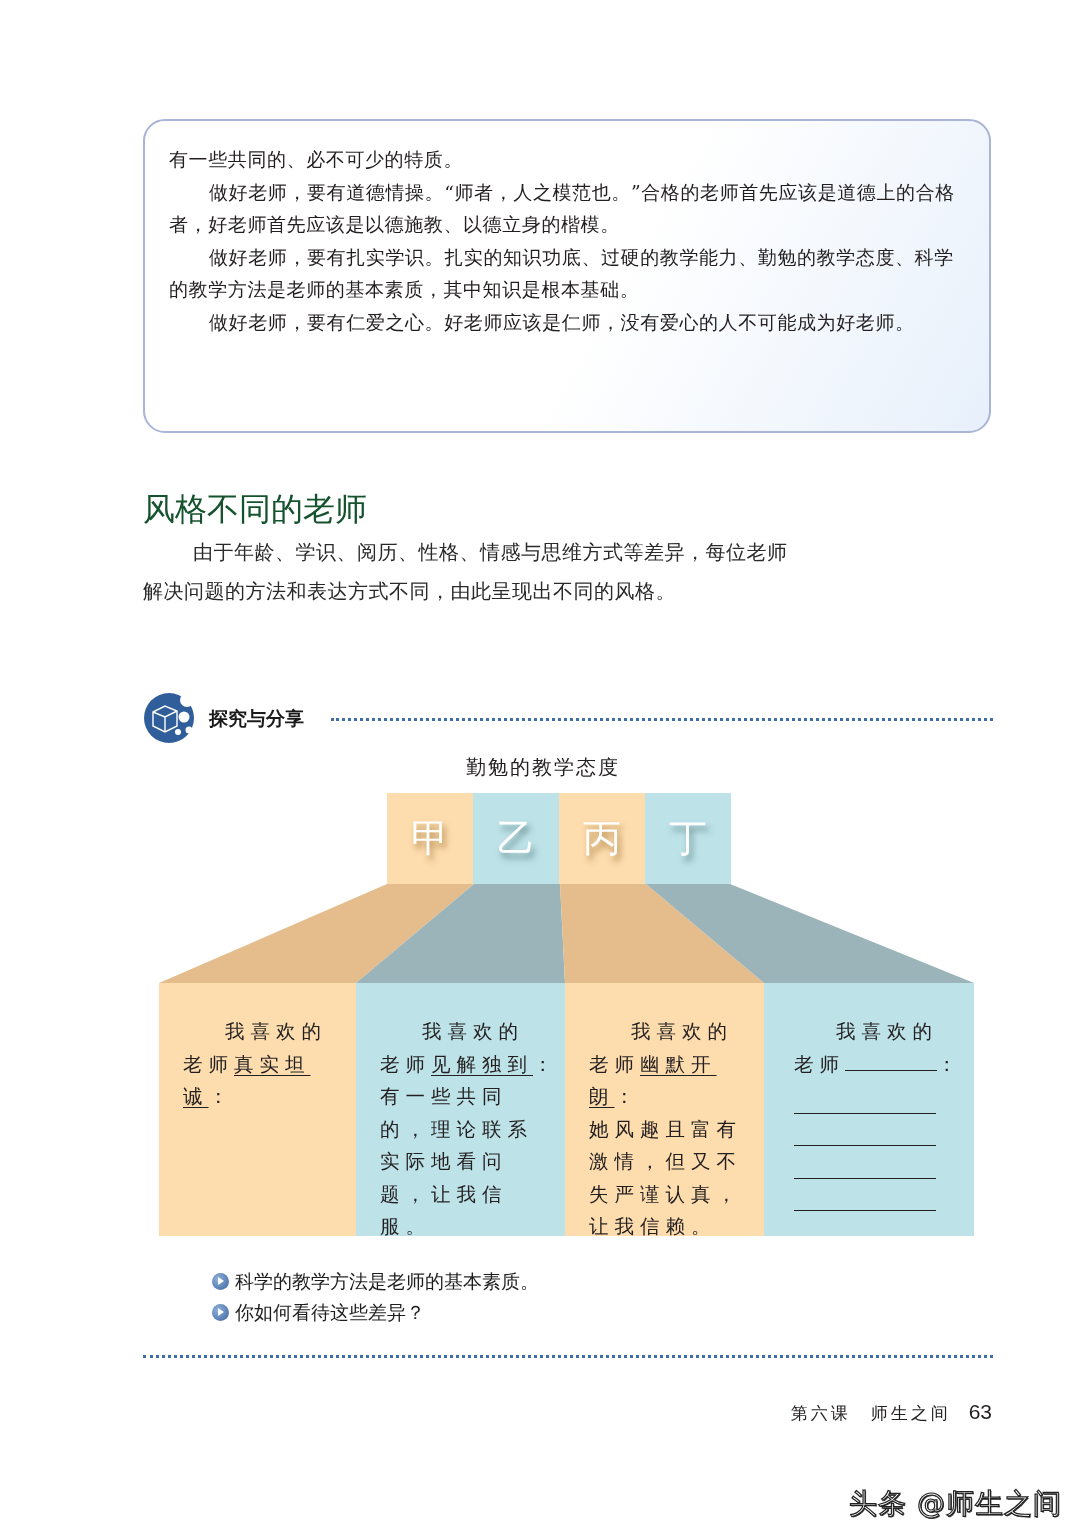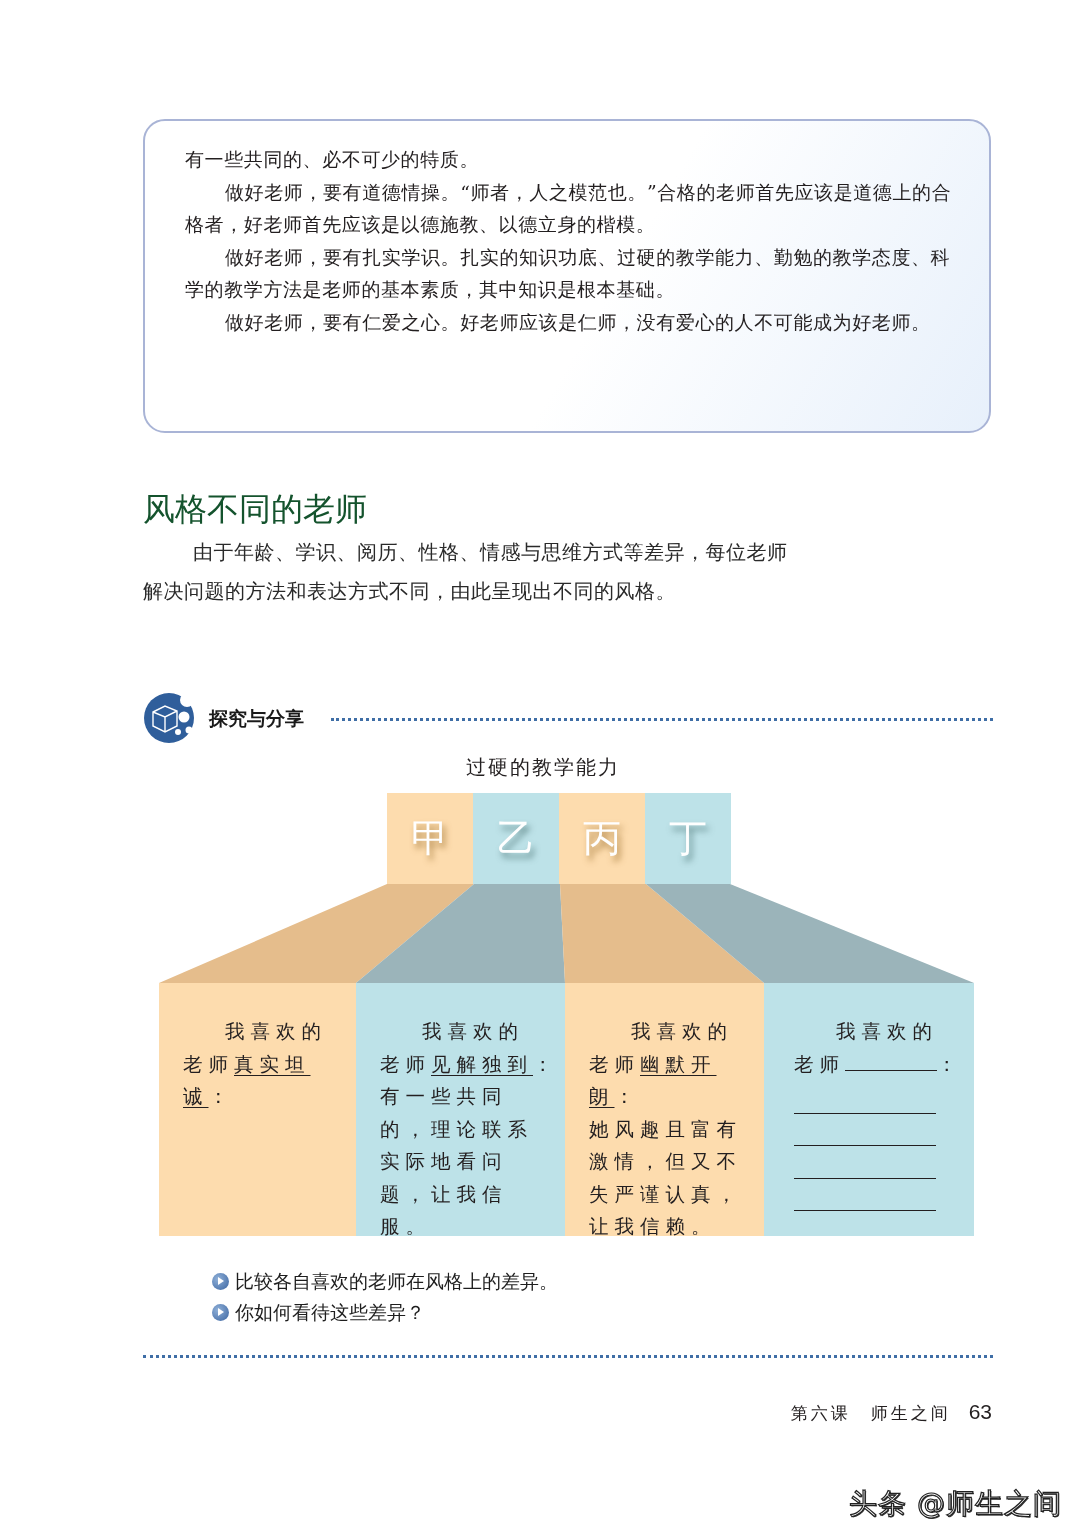--- a/index.html
+++ b/index.html
@@ -3,21 +3,21 @@
 <meta charset="utf-8">
 <style>
   * { margin:0; padding:0; box-sizing:border-box; }
   html, body { width:1086px; height:1535px; background:#ffffff; overflow:hidden; }
   body { position:relative; font-family:"DejaVu Serif","Liberation Serif",serif; color:#231f20; }
 
   .quote-box {
     position:absolute; left:143px; top:119px; width:848px; height:314px;
     border:2px solid #a9b4d6; border-radius:22px;
     background:linear-gradient(120deg,#ffffff 0%,#ffffff 55%,#e7f0fb 100%);
-    padding:22px 20px 0 40px;
+    padding:22px 20px 0 24px;
   }
   .quote-box p { font-size:19px; line-height:32.5px; letter-spacing:0.6px; color:#231f20; }
   .quote-box p.indent { text-indent:40px; }
 
   .section-title { position:absolute; left:143px; top:488px; font-family:"DejaVu Sans","Liberation Sans",sans-serif; font-size:32px; color:#14532d; }
   .section-body { position:absolute; left:143px; top:533px; width:650px; font-family:"DejaVu Sans","Liberation Sans",sans-serif; font-size:20px; line-height:38.5px; color:#2a2a2a; letter-spacing:0.5px; }
   .section-body .indent { display:inline-block; width:50px; }
 
   .explore-head { position:absolute; left:143px; top:692px; width:850px; height:54px; }
   .explore-icon { position:absolute; left:0; top:0; width:52px; height:52px; }
@@ -73,21 +73,21 @@
     <circle cx="44" cy="8" r="7" fill="#ffffff"></circle>
     <circle cx="41" cy="25" r="5.5" fill="#ffffff"></circle>
     <circle cx="46" cy="38" r="3.5" fill="#ffffff"></circle>
     <circle cx="35" cy="40" r="3" fill="#ffffff"></circle>
     <path d="M10 20 L22 14 L34 19 L34 34 L22 40 L10 34 Z M10 20 L22 25 L34 19 M22 25 L22 40" fill="none" stroke="#ffffff" stroke-width="1.4"></path>
   </svg>
   <span class="explore-label">探究与分享</span>
   <div class="dotted-line"></div>
 </div>
 
-<div class="diagram-title">过硬的教学能力</div>
+<div class="diagram-title">勤勉的教学态度</div>
 
 <svg class="fan" viewBox="0 0 1086 1535">
   <polygon points="387,884 474,884 356,983 159,983" fill="#e5bd8c"></polygon>
   <polygon points="474,884 560,884 565,983 356,983" fill="#9bb4ba"></polygon>
   <polygon points="560,884 646,884 764,983 565,983" fill="#e5bd8c"></polygon>
   <polygon points="646,884 730,884 974,983 764,983" fill="#9bb4ba"></polygon>
 </svg>
 
 <div class="tabs">
   <div class="tab peach">甲</div>
@@ -117,21 +117,21 @@
     <span class="blank-line"></span>
     <span class="blank-line"></span>
     <span class="blank-line"></span>
     <span class="blank-line"></span>
   </div>
 </div>
 
 <div class="questions">
   <div class="q-item">
     <span class="bullet-icon"></span>
-    <span>比较各自喜欢的老师在风格上的差异。</span>
+    <span>科学的教学方法是老师的基本素质。</span>
   </div>
   <div class="q-item">
     <span class="bullet-icon"></span>
     <span>你如何看待这些差异？</span>
   </div>
 </div>
 
 <div class="bottom-rule"></div>
 
 <div class="footer">

